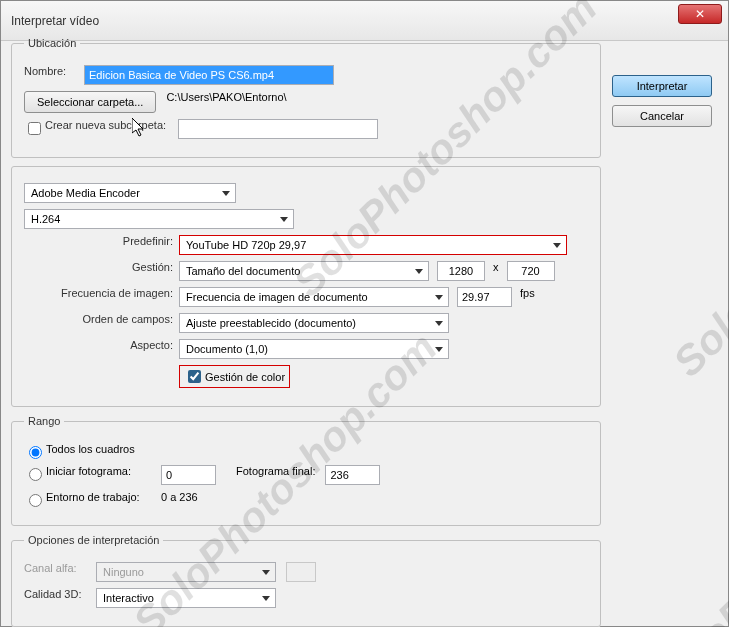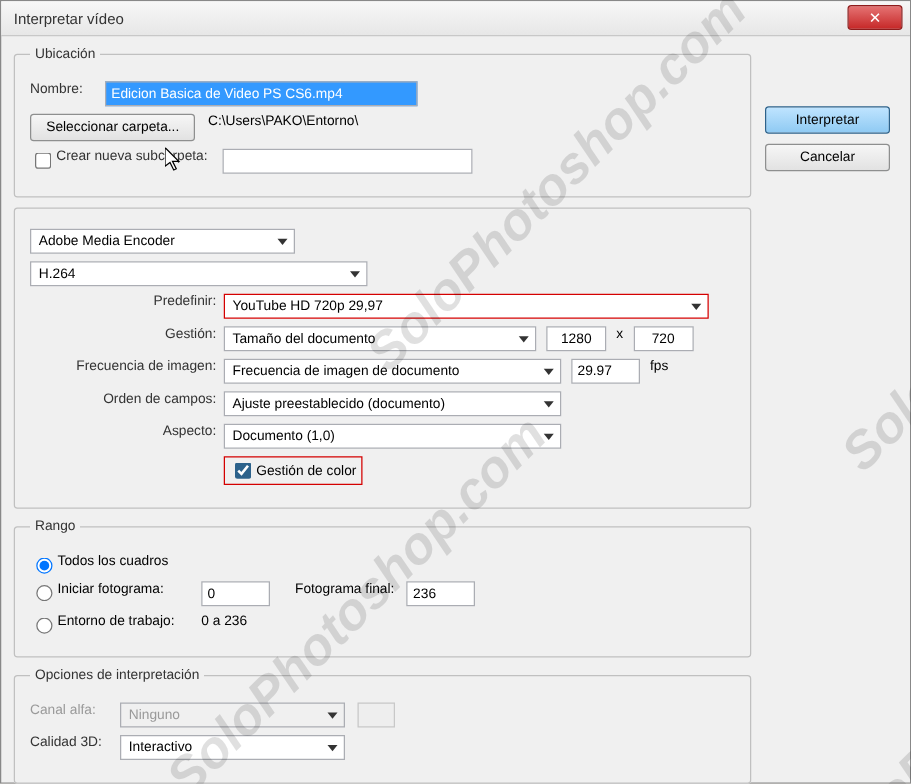--- a/index.html
+++ b/index.html
@@ -15,21 +15,21 @@
   }
   .window {
     position: absolute;
     top: 0; left: 0;
     width: 729px;
     height: 627px;
     background: #f0f0f0;
     border: 1px solid #888;
   }
   .titlebar {
-    height: 28px;
+    height: 40px;
     background: linear-gradient(#f7f7f7,#e7e7e7);
     border-bottom: 1px solid #c8c8c8;
     display: flex;
     align-items: center;
     padding: 0 6px 0 10px;
     position: relative;
   }
   .titlebar .title {
     font-size: 12px;
     color: #333;
@@ -90,21 +90,21 @@
     border: 1px solid #8e8f8f;
     background: linear-gradient(#f6f6f6,#e2e2e2);
     border-radius: 3px;
     font-size: 11px;
     padding: 0 12px;
     cursor: pointer;
   }
   .right-btns {
     position: absolute;
     right: 16px;
-    top: 56px;
+    top: 46px;
     width: 100px;
   }
   .right-btns .btn {
     width: 100px;
     margin-bottom: 8px;
     display:block;
   }
   .btn-primary {
     background: linear-gradient(#bfe4ff,#8fcaf3);
     border: 1px solid #2c628b;

